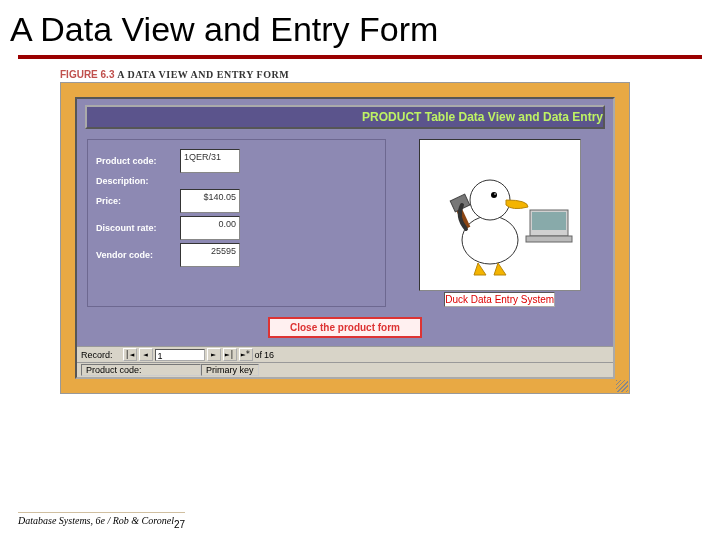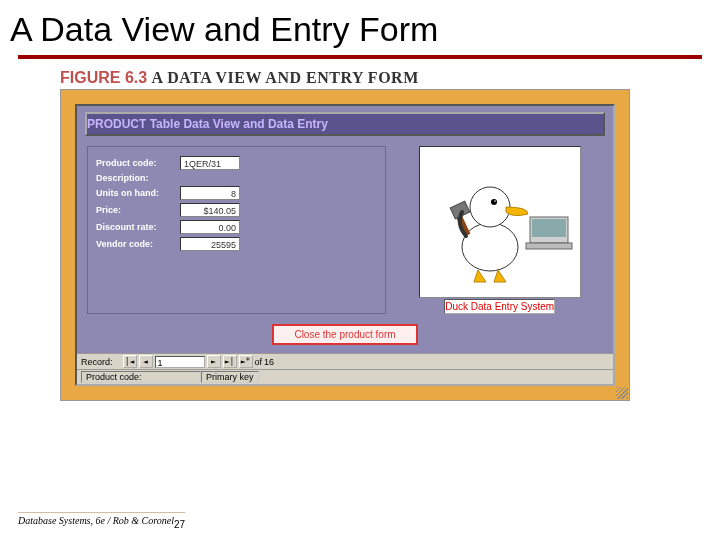--- a/index.html
+++ b/index.html
@@ -12,42 +12,42 @@
   .slide-title {
     font-size: 34px;
     padding: 10px 10px 6px 10px;
     font-weight: normal;
   }
   .title-underline {
     height: 4px; background: #9a0000;
     margin: 0 18px 10px 18px;
   }
   .figure-caption {
-    font-size: 16px;
+    font-size: 10px;
     margin: 8px 0 2px 60px;
     color: #c0504d;
     font-weight: bold;
   }
   .figure-caption .black { color: #333; font-family: Georgia, serif; letter-spacing: 0.5px; }
   .app-outer {
     width: 570px; margin-left: 60px;
     background: #e8a944;
     border: 1px solid #999;
     padding: 14px;
     position: relative;
   }
   .form-panel {
     background: #8d89b3;
     border: 2px inset #aaa;
     padding: 0;
   }
   .form-header {
     background: #5b548c;
-    color: #c4b5fd;
-    text-align: left;
+    color: #bef264;
+    text-align: right;
     font-weight: bold;
     font-size: 12px;
     padding: 3px 0;
     border: 2px outset #aaa;
     margin: 6px 8px 4px 8px;
   }
   .form-body {
     display: flex;
     padding: 6px 10px 4px 10px;
     gap: 10px;
@@ -67,21 +67,21 @@
     flex: 0 0 84px;
     color: #fff;
     font-size: 9px;
     font-weight: bold;
   }
   .field-input {
     background: #fff;
     border: 1px inset #888;
     font-size: 9px;
     padding: 1px 3px;
-    height: 14px;
+    height: 24px;
     line-height: 12px;
     color: #333;
   }
   .w60 { width: 60px; } .w150 { width: 160px; } .w70 { width: 68px; }
   .txt-right { text-align: right; }
   .image-col {
     flex: 1;
     display: flex; flex-direction: column;
     align-items: center;
   }
@@ -103,21 +103,21 @@
   }
   .close-btn-wrap {
     text-align: center;
     padding: 6px 0 8px 0;
   }
   .close-btn {
     display: inline-block;
     background: #fff0f0;
     border: 2px solid #d33;
     color: #d33;
-    font-weight: normal;
+    font-weight: bold;
     font-size: 10px;
     padding: 3px 20px;
     cursor: pointer;
   }
   .nav-bar {
     background: #d8d4c8;
     border-top: 1px solid #999;
     font-size: 9px;
     display: flex; align-items: center;
     padding: 1px 4px;
@@ -192,24 +192,20 @@
 
     <div class="form-body">
       <div class="fields-col">
 
         <div class="field-row">
           <div class="field-label">Product code:</div>
           <div class="field-input w60">1QER/31</div>
         </div>
         <div class="field-row">
           <div class="field-label">Description:</div>
-        </div>
-        <div class="field-row">
-          <div class="field-label">Units on hand:</div>
-          <div class="field-input w60 txt-right">8</div>
         </div>
         <div class="field-row">
           <div class="field-label">Price:</div>
           <div class="field-input w60 txt-right">$140.05</div>
         </div>
         <div class="field-row">
           <div class="field-label">Discount rate:</div>
           <div class="field-input w60 txt-right">0.00</div>
         </div>
         <div class="field-row">

